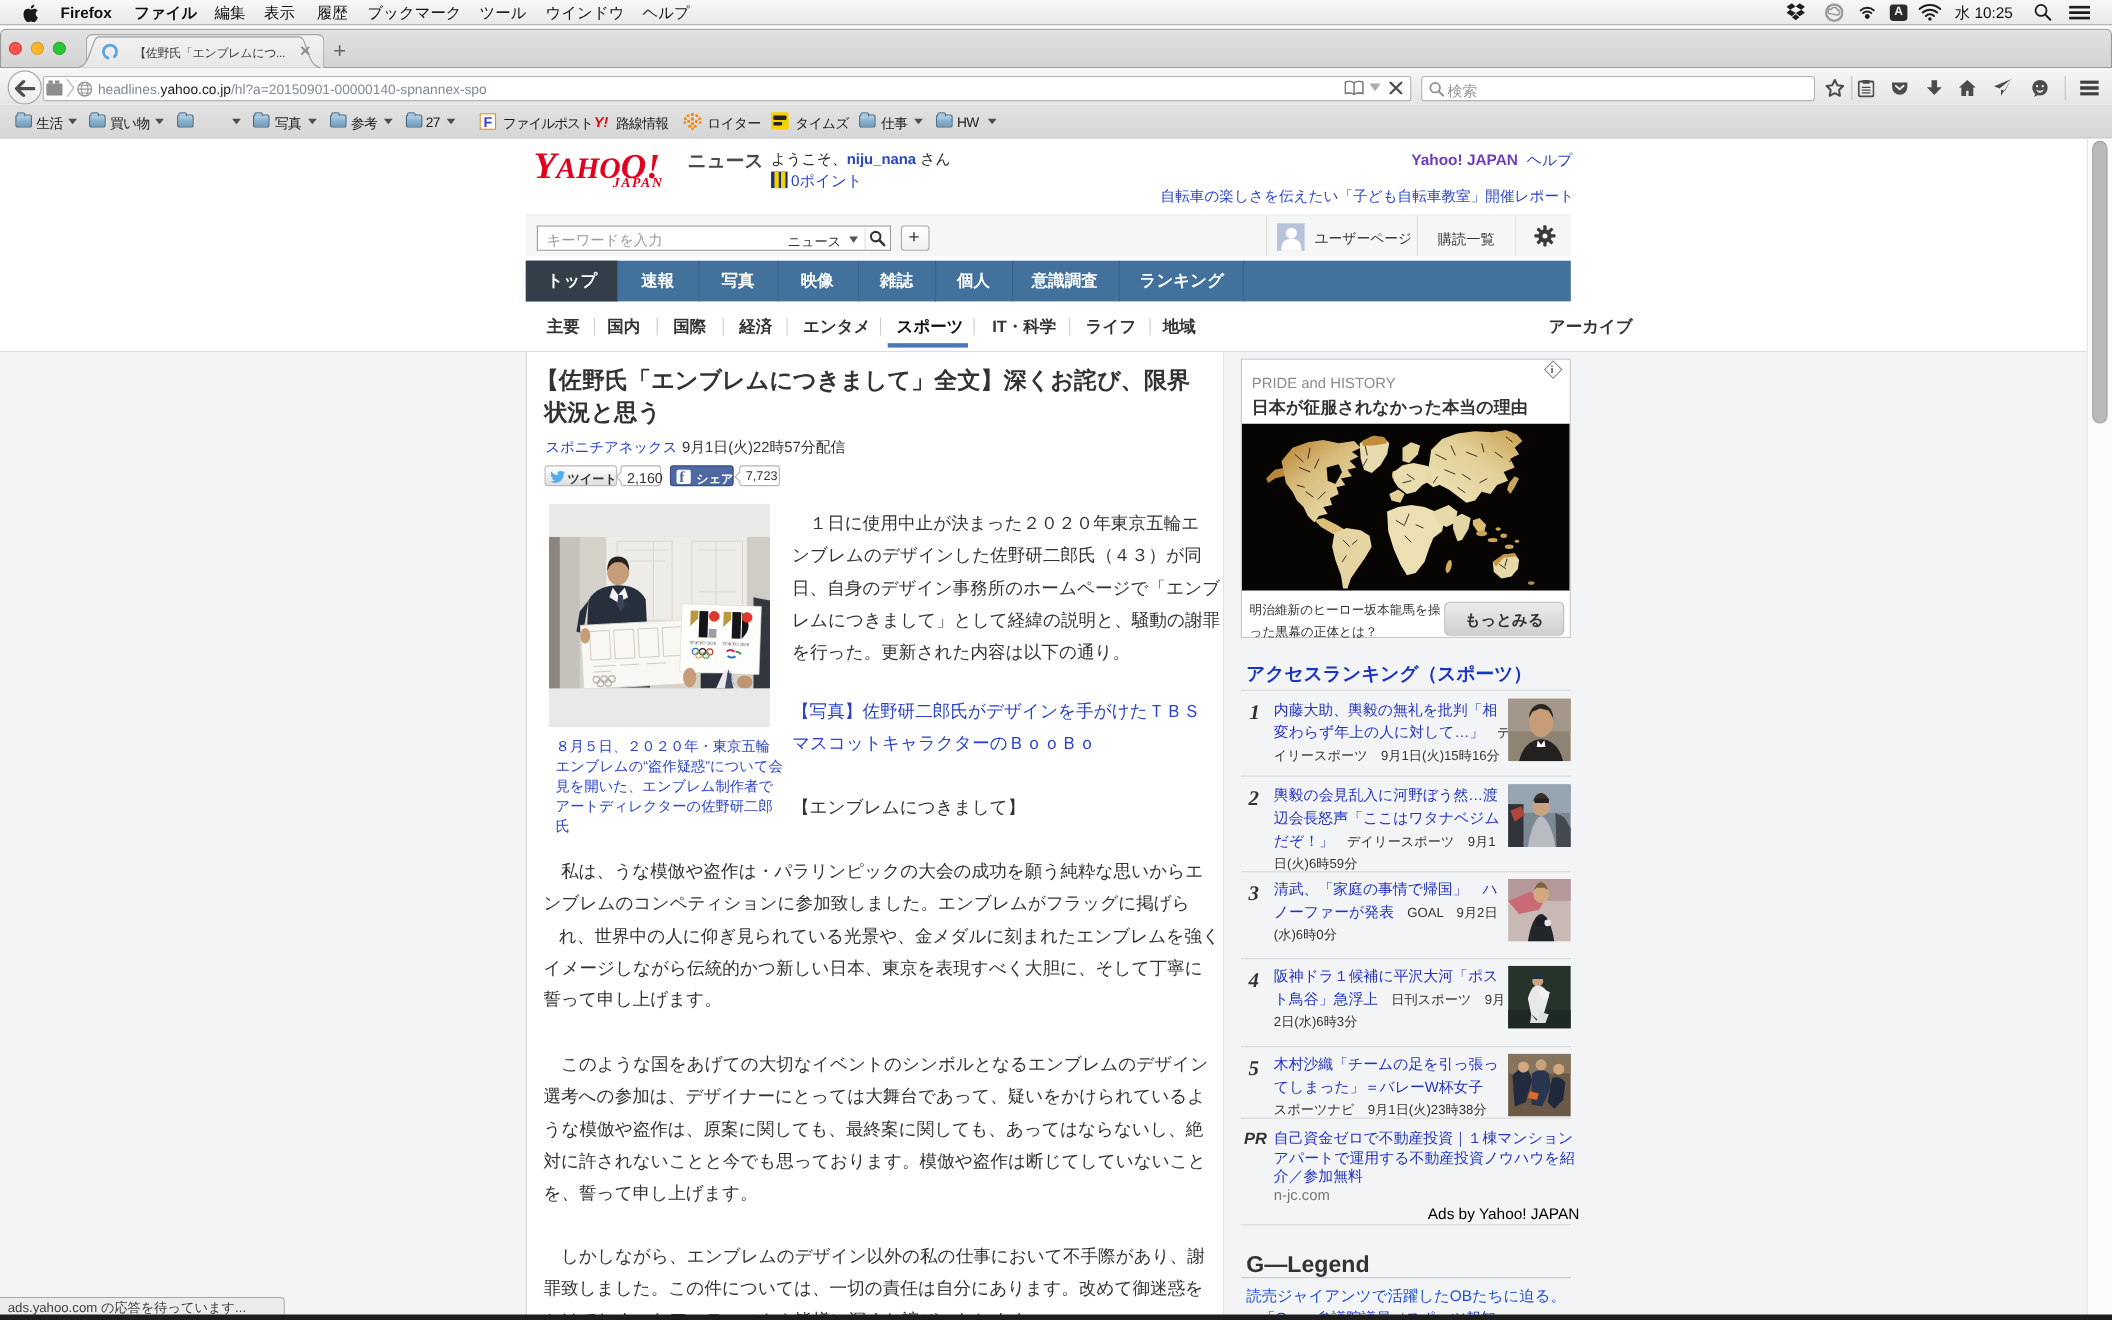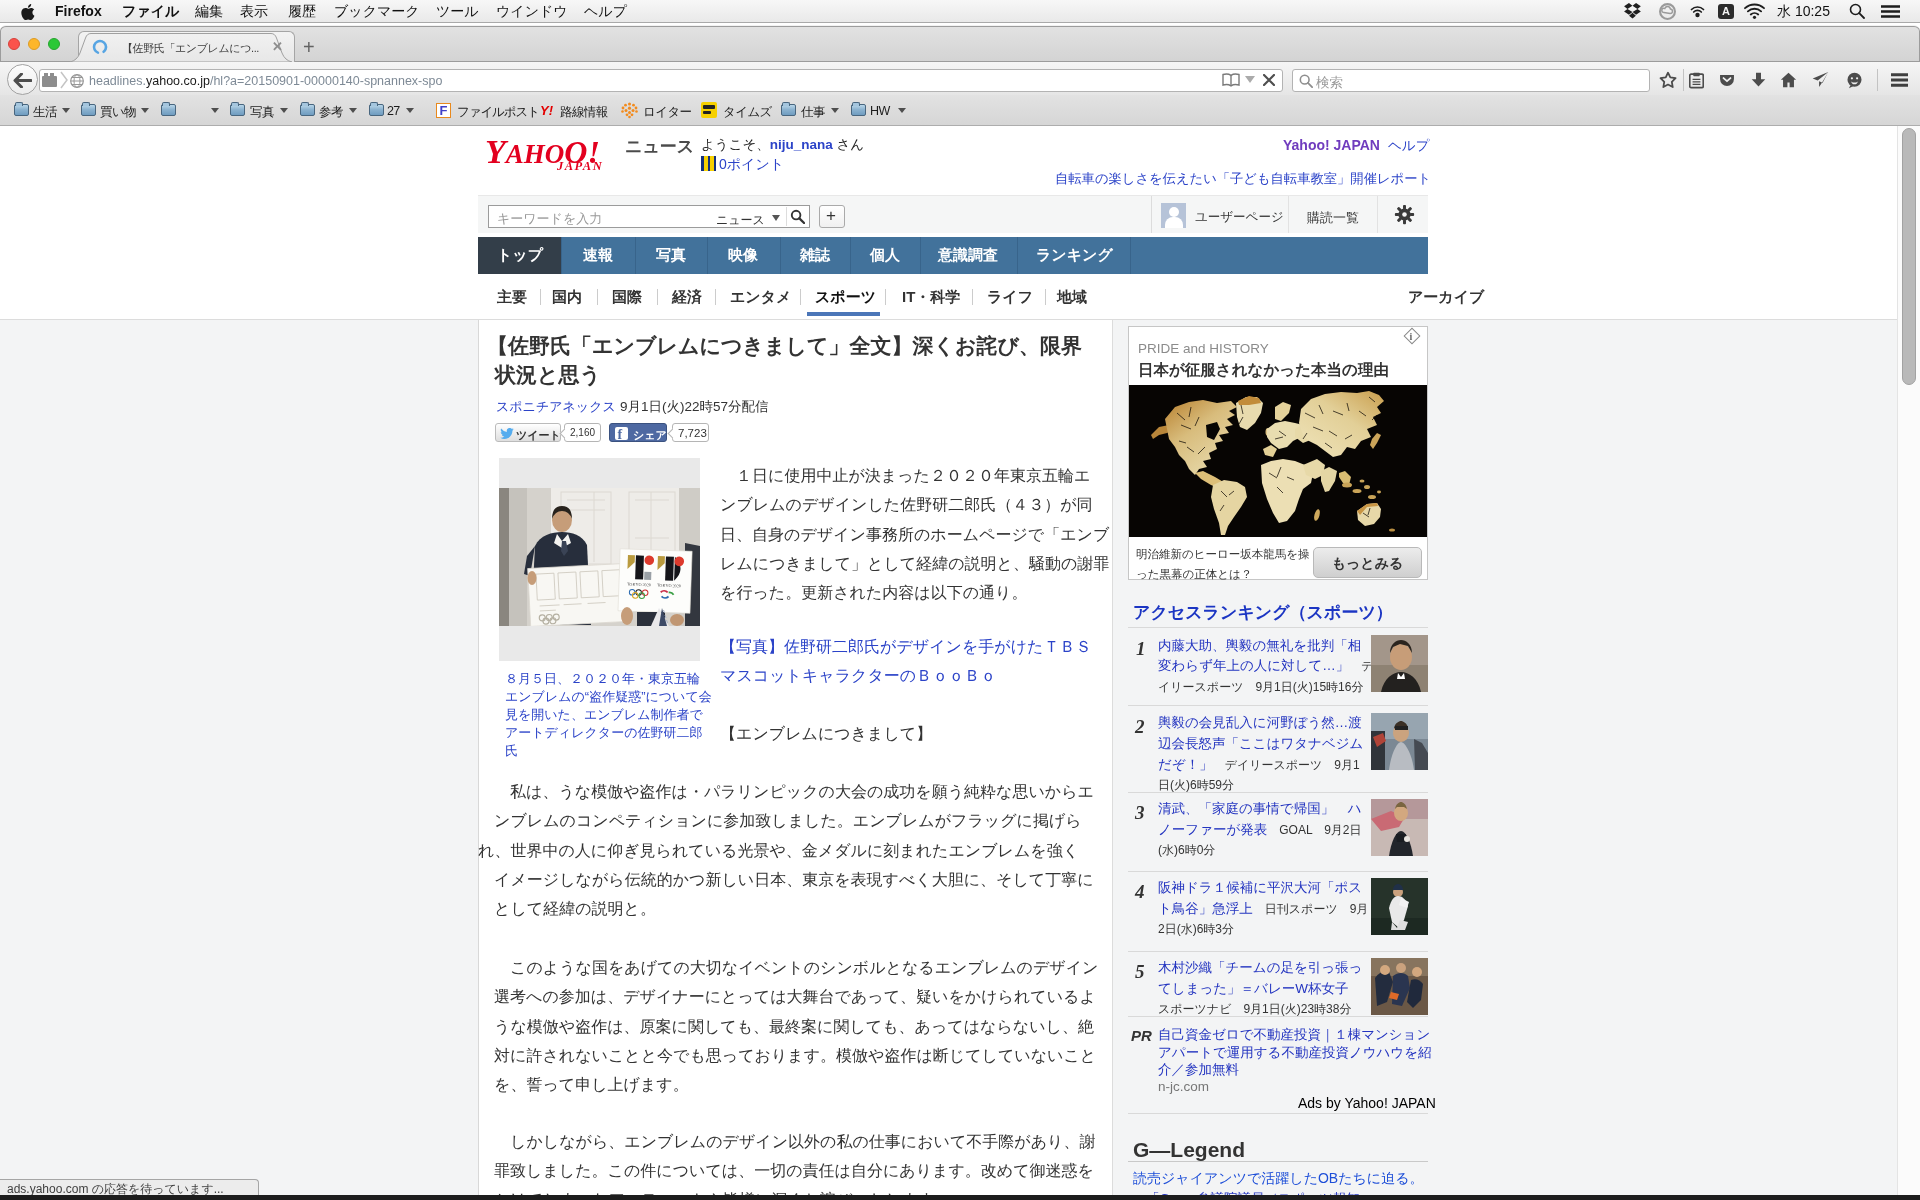--- a/index.html
+++ b/index.html
@@ -380,21 +380,21 @@
   <div class="abs" style="left:620px;top:272px;font-size:13.5px;color:#333;">9月1日(火)22時57分配信</div>
 
   <div class="abs" style="left:495px;top:297px;width:66px;height:19px;background:linear-gradient(#fff,#dedede);border:1px solid #bbb;border-radius:3px;">
     <svg class="abs" style="left:4px;top:4px" width="14" height="11" viewBox="0 0 16 13">
       <path fill="#55acee" d="M16 1.5c-.6.3-1.2.4-1.9.5.7-.4 1.2-1 1.4-1.8-.6.4-1.3.6-2.1.8A3.3 3.3 0 0 0 7.8 4c0 .3 0 .5.1.7A9.3 9.3 0 0 1 1.1.7 3.3 3.3 0 0 0 2.1 5c-.5 0-1-.1-1.5-.4 0 1.6 1.1 2.9 2.6 3.2-.3.1-.6.1-.9.1l-.6-.1c.4 1.3 1.6 2.3 3.1 2.3A6.6 6.6 0 0 1 0 11.5 9.3 9.3 0 0 0 5 13c6 0 9.4-5 9.4-9.4v-.4c.6-.5 1.2-1 1.6-1.7z"></path>
     </svg>
     <div class="abs" style="left:20px;top:3.5px;font-size:11px;font-weight:bold;color:#333;white-space:nowrap;">ツイート</div>
   </div>
   <div class="abs" style="left:564px;top:297px;width:37px;height:19px;background:#fff;border:1px solid #b5b5b5;border-radius:3px;">
     <div class="abs" style="left:-4px;top:5.5px;width:7px;height:7px;background:#fff;border-left:1px solid #b5b5b5;border-bottom:1px solid #b5b5b5;transform:rotate(45deg);"></div>
-    <div class="abs" style="left:5px;top:3px;font-size:10px;color:#333;">2,160</div>
+    <div class="abs" style="left:5px;top:3px;font-size:13px;color:#333;">2,160</div>
   </div>
   <div class="abs" style="left:609px;top:297px;width:58px;height:19px;background:#4e69a2;border:1px solid #3b5280;border-radius:3px;">
     <div class="abs" style="left:5px;top:3px;width:13px;height:13px;background:#fff;border-radius:2px;"></div>
     <div class="abs" style="left:7.5px;top:3px;font-size:14px;font-weight:bold;color:#4e69a2;font-family:'Liberation Serif',serif;">f</div>
     <div class="abs" style="left:23px;top:3.5px;font-size:11px;font-weight:bold;color:#fff;white-space:nowrap;">シェア</div>
   </div>
   <div class="abs" style="left:672px;top:297px;width:37px;height:19px;background:#fff;border:1px solid #b5b5b5;border-radius:3px;">
     <div class="abs" style="left:-4px;top:5.5px;width:7px;height:7px;background:#fff;border-left:1px solid #b5b5b5;border-bottom:1px solid #b5b5b5;transform:rotate(45deg);"></div>
     <div class="abs" style="left:5px;top:3px;font-size:11.5px;color:#333;">7,723</div>
   </div>
@@ -494,23 +494,23 @@
   <div class="bl" style="left:720px;top:369px;">ンブレムのデザインした佐野研二郎氏（４３）が同</div>
   <div class="bl" style="left:720px;top:399px;">日、自身のデザイン事務所のホームページで「エンブ</div>
   <div class="bl" style="left:720px;top:428px;">レムにつきまして」として経緯の説明と、騒動の謝罪</div>
   <div class="bl" style="left:720px;top:457px;">を行った。更新された内容は以下の通り。</div>
   <div class="bl" style="left:720px;top:511px;color:#2b43c8;">【写真】佐野研二郎氏がデザインを手がけたＴＢＳ</div>
   <div class="bl" style="left:720px;top:540px;color:#2b43c8;">マスコットキャラクターのＢｏｏＢｏ</div>
   <div class="bl" style="left:720px;top:598px;">【エンブレムにつきまして】</div>
 
   <div class="bl" style="left:494px;top:656px;">　私は、うな模倣や盗作は・パラリンピックの大会の成功を願う純粋な思いからエ</div>
   <div class="bl" style="left:494px;top:685px;">ンブレムのコンペティションに参加致しました。エンブレムがフラッグに掲げら</div>
-  <div class="bl" style="left:478px;top:715px;">れ、世界中の人に仰ぎ見られている光景や、金メダルに刻まれたエンブレムを強く</div>
+  <div class="bl" style="left:508px;top:715px;">れ、世界中の人に仰ぎ見られている光景や、金メダルに刻まれたエンブレムを強く</div>
   <div class="bl" style="left:494px;top:744px;">イメージしながら伝統的かつ新しい日本、東京を表現すべく大胆に、そして丁寧に</div>
-  <div class="bl" style="left:494px;top:773px;">として経緯の説明と。</div>
+  <div class="bl" style="left:494px;top:773px;">誓って申し上げます。</div>
 
   <div class="bl" style="left:494px;top:832px;">　このような国をあげての大切なイベントのシンボルとなるエンブレムのデザイン</div>
   <div class="bl" style="left:494px;top:861px;">選考への参加は、デザイナーにとっては大舞台であって、疑いをかけられているよ</div>
   <div class="bl" style="left:494px;top:891px;">うな模倣や盗作は、原案に関しても、最終案に関しても、あってはならないし、絶</div>
   <div class="bl" style="left:494px;top:920px;">対に許されないことと今でも思っております。模倣や盗作は断じてしていないこと</div>
   <div class="bl" style="left:494px;top:949px;">を、誓って申し上げます。</div>
 
   <div class="bl" style="left:494px;top:1006px;">　しかしながら、エンブレムのデザイン以外の私の仕事において不手際があり、謝</div>
   <div class="bl" style="left:494px;top:1035px;">罪致しました。この件については、一切の責任は自分にあります。改めて御迷惑を</div>
   <div class="bl" style="left:494px;top:1064px;">かけてしまったアーティストや皆様に深くお詫びいたします。</div>

